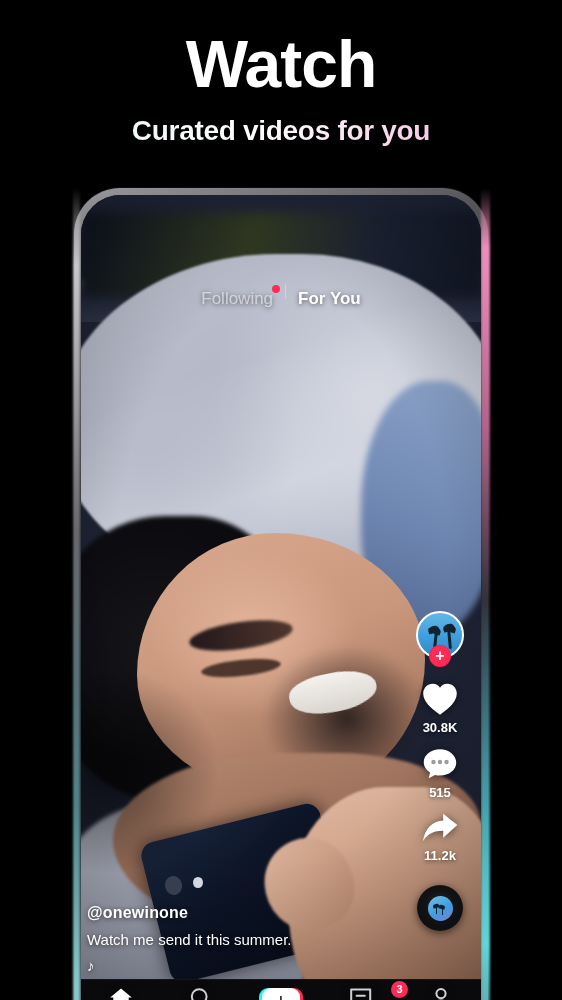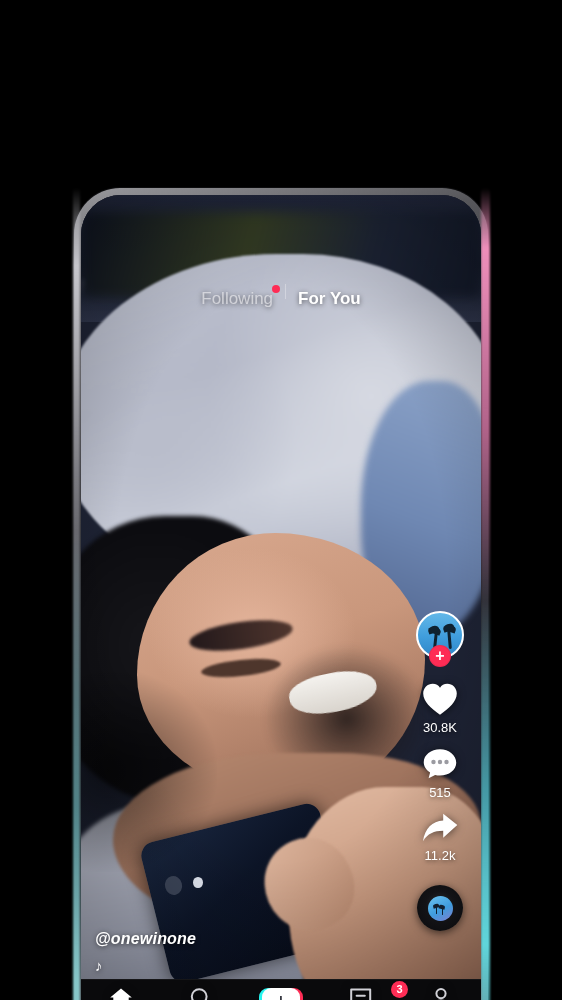--- a/index.html
+++ b/index.html
@@ -189,21 +189,21 @@
   .tab-sep { width:1px; height:15px; background:rgba(235,235,240,.45); }
 
   
   .rail {
     position:absolute; right:10px; bottom:110px;
     display:flex; flex-direction:column; align-items:center; gap:12px;
     width:62px;
   }
   .rail-item { display:flex; flex-direction:column; align-items:center; }
   .rail-count {
-    margin-top:4px; color:#fff; font-size:13px; font-weight:400;
+    margin-top:4px; color:#fff; font-size:13px; font-weight:700;
     text-shadow:0 1px 4px rgba(0,0,0,.6);
   }
   .avatar-wrap { position:relative; width:48px; height:56px; margin-bottom:2px; }
   .avatar {
     width:48px; height:48px; border-radius:50%;
     border:2px solid #fff; overflow:hidden; position:relative;
     background:linear-gradient(180deg,#63b8e8 0%,#3f9ddc 55%,#2f86c7 100%);
   }
   .palm { position:absolute; width:3px; border-radius:2px; background:#0f2230; }
   .palm-trunk1 { left:16px; top:18px; height:18px; transform:rotate(6deg); }
@@ -236,22 +236,22 @@
   }
   .disc-art .palm { width:1.6px; background:#122030; border-radius:1px; }
   .dp1 { left:8px; top:10px; height:8px; }
   .dp2 { left:14px; top:11px; height:8px; }
   .disc-art .frond { width:6px; height:3.5px; background:#122030; }
   .df1 { left:5px; top:8px; transform:rotate(-16deg); }
   .df2 { left:11px; top:9px; transform:rotate(14deg); }
 
   
   .caption {
-    position:absolute; left:14px; bottom:68px; width:300px;
-    color:#fff; text-shadow:0 1px 5px rgba(0,0,0,.7);font-style:italic;
+    position:absolute; left:6px; bottom:68px; width:300px;
+    color:#fff; text-shadow:0 1px 5px rgba(0,0,0,.7);
   }
   .cap-user { font-size:16px; font-weight:700; letter-spacing:.2px; }
   .cap-text { font-size:15px; font-weight:400; margin-top:9px; }
   .cap-music { font-size:14.5px; margin-top:10px; display:flex; align-items:center; gap:8px; }
   .note-glyph { font-size:15px; line-height:1; }
 
   
   .navbar {
     position:absolute; left:0; right:0; bottom:0; height:62px;
     background:#0a0a0c;
@@ -282,20 +282,24 @@
     min-width:17px; height:17px; padding:0 4px;
     border-radius:9px; background:#fe2c55; color:#fff;
     font-size:11px; font-weight:700; line-height:17px; text-align:center;
   }
 </style>
 </head>
 <body>
 
 <div id="stage">
 
+  <div class="promo">
+    <div class="promo-title">Watch</div>
+    <div class="promo-sub">Curated videos for you</div>
+  </div>
 
   <div class="phone">
     <div class="phone-glow-l"></div>
     <div class="phone-glow-r"></div>
 
     <div class="screen">
 
       <div class="video">
         <div class="v-wall"></div>
         <div class="v-wall2"></div>
@@ -381,20 +385,21 @@
             <span class="frond df1"></span>
             <span class="frond df2"></span>
             <span class="palm dp1"></span>
             <span class="palm dp2"></span>
           </div>
         </div>
       </div>
 
       <div class="caption">
         <div class="cap-user">@onewinone</div>
+        <div class="cap-text">Watch me send it this summer.</div>
         <div class="cap-music">
           <span class="note-glyph">♪</span>
         </div>
       </div>
 
       <div class="navbar">
 
         <div class="nav-item">
           <span>
             <svg class="icon-svg" width="24" height="23" viewBox="0 0 24 23" fill="#ffffff">

